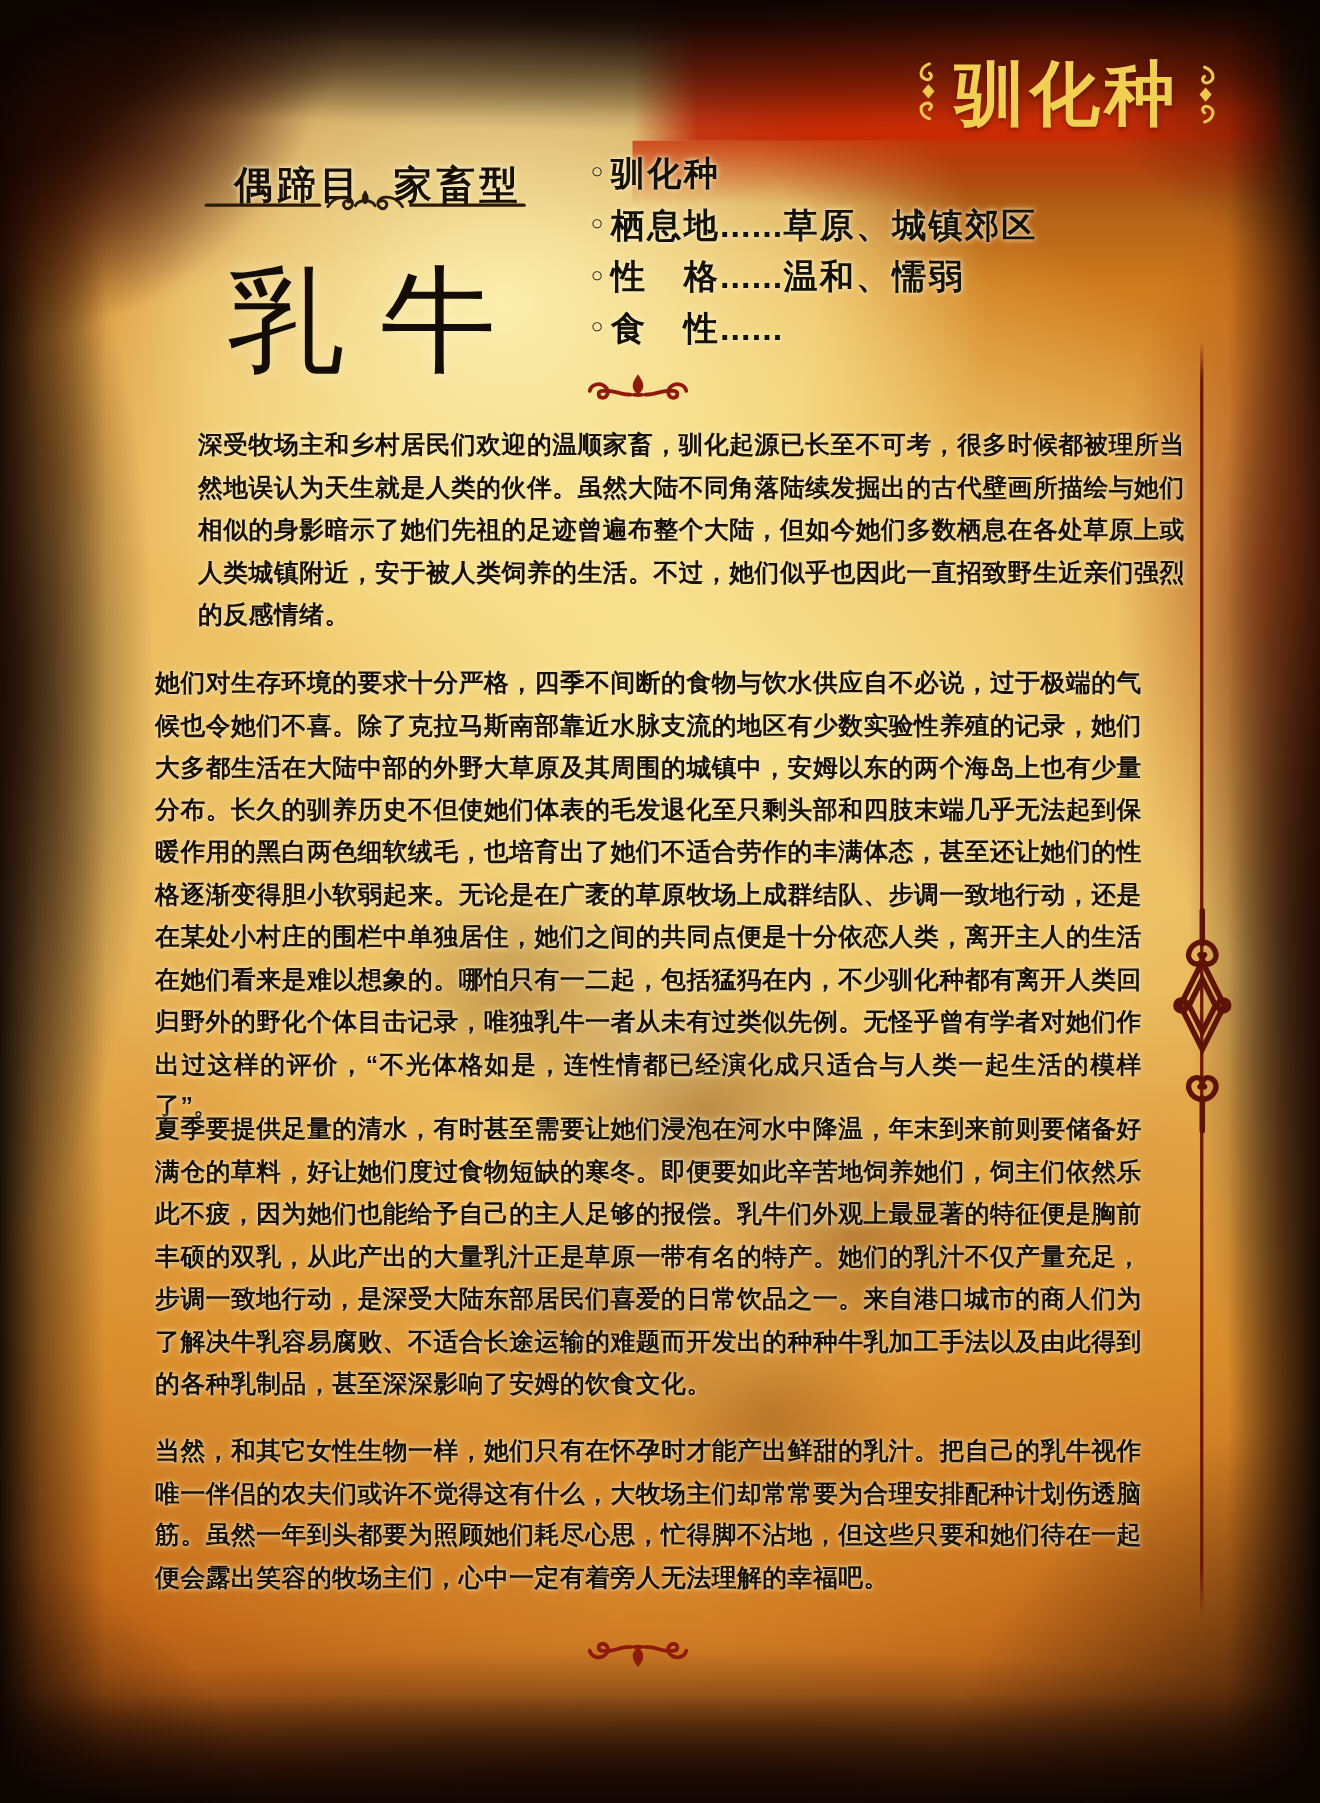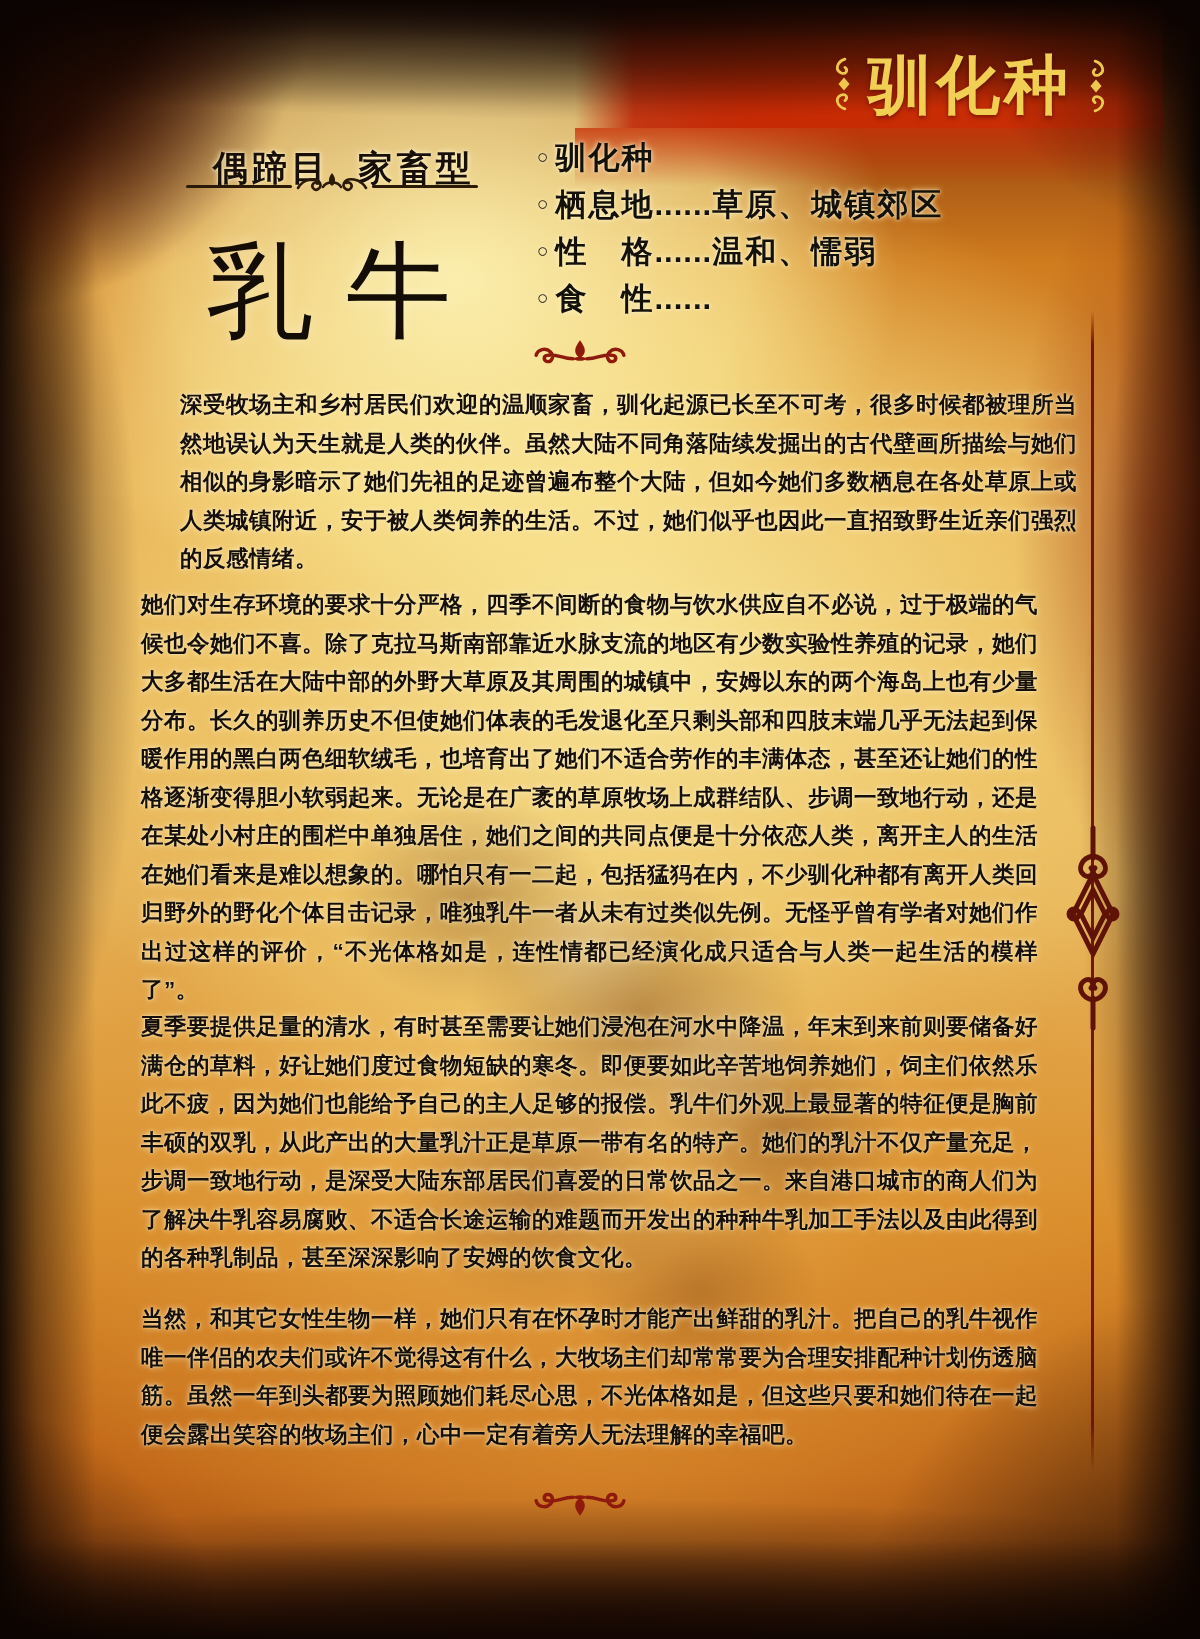--- a/index.html
+++ b/index.html
@@ -78,21 +78,21 @@
   .flourish-bottom{left:532px;top:1482px;transform:scaleY(-1);}
 
   .v-rule{position:absolute;left:1091px;top:310px;width:3px;height:1162px;z-index:2;
     background:linear-gradient(180deg, rgba(100,20,8,0) 0%, #6e170a 3%, #6e170a 96%, rgba(100,20,8,0) 100%);}
   .knot{position:absolute;left:1070px;top:828px;width:46px;height:200px;z-index:3;}
   .knot svg{width:100%;height:100%;overflow:visible;}
 
   .para{position:absolute;left:141px;width:897px;font-size:22.5px;line-height:38.5px;font-weight:700;
     color:#17100a;text-align:justify;letter-spacing:.5px;z-index:3;
     text-shadow:0 0 6px rgba(255,243,195,.9), 0 0 2px rgba(255,243,195,.75);}
-  #p1{top:386px;margin-left:39px;} #p2{top:586px;} #p3{top:1008px;} #p4{top:1300px;}
+  #p1{top:386px;margin-left:39px;} #p2{top:602px;} #p3{top:1008px;} #p4{top:1300px;}
 </style>
 </head>
 <body>
 
 <div class="page">
   <div class="bg bg-parchment"></div>
   <div class="bg bg-illustration"></div>
 
   <div class="banner"></div>
 
@@ -191,21 +191,21 @@
         <path d="M23,172 C11,170 7,158 14,153 C20,149 26,155 21,160"></path>
         <path d="M23,172 C35,170 39,158 32,153 C26,149 20,155 25,160"></path>
         <path d="M23,170 L23,200"></path>
       </g>
     </svg>
   </div>
 
   <div class="para" id="p1">深受牧场主和乡村居民们欢迎的温顺家畜，驯化起源已长至不可考，很多时候都被理所当然地误认为天生就是人类的伙伴。虽然大陆不同角落陆续发掘出的古代壁画所描绘与她们相似的身影暗示了她们先祖的足迹曾遍布整个大陆，但如今她们多数栖息在各处草原上或人类城镇附近，安于被人类饲养的生活。不过，她们似乎也因此一直招致野生近亲们强烈的反感情绪。</div>
   <div class="para" id="p2">她们对生存环境的要求十分严格，四季不间断的食物与饮水供应自不必说，过于极端的气候也令她们不喜。除了克拉马斯南部靠近水脉支流的地区有少数实验性养殖的记录，她们大多都生活在大陆中部的外野大草原及其周围的城镇中，安姆以东的两个海岛上也有少量分布。长久的驯养历史不但使她们体表的毛发退化至只剩头部和四肢末端几乎无法起到保暖作用的黑白两色细软绒毛，也培育出了她们不适合劳作的丰满体态，甚至还让她们的性格逐渐变得胆小软弱起来。无论是在广袤的草原牧场上成群结队、步调一致地行动，还是在某处小村庄的围栏中单独居住，她们之间的共同点便是十分依恋人类，离开主人的生活在她们看来是难以想象的。哪怕只有一二起，包括猛犸在内，不少驯化种都有离开人类回归野外的野化个体目击记录，唯独乳牛一者从未有过类似先例。无怪乎曾有学者对她们作出过这样的评价，“不光体格如是，连性情都已经演化成只适合与人类一起生活的模样了”。</div>
   <div class="para" id="p3">夏季要提供足量的清水，有时甚至需要让她们浸泡在河水中降温，年末到来前则要储备好满仓的草料，好让她们度过食物短缺的寒冬。即便要如此辛苦地饲养她们，饲主们依然乐此不疲，因为她们也能给予自己的主人足够的报偿。乳牛们外观上最显著的特征便是胸前丰硕的双乳，从此产出的大量乳汁正是草原一带有名的特产。她们的乳汁不仅产量充足，步调一致地行动，是深受大陆东部居民们喜爱的日常饮品之一。来自港口城市的商人们为了解决牛乳容易腐败、不适合长途运输的难题而开发出的种种牛乳加工手法以及由此得到的各种乳制品，甚至深深影响了安姆的饮食文化。</div>
-  <div class="para" id="p4">当然，和其它女性生物一样，她们只有在怀孕时才能产出鲜甜的乳汁。把自己的乳牛视作唯一伴侣的农夫们或许不觉得这有什么，大牧场主们却常常要为合理安排配种计划伤透脑筋。虽然一年到头都要为照顾她们耗尽心思，不光体格如是，但这些只要和她们待在一起便会露出笑容的牧场主们，心中一定有着旁人无法理解的幸福吧。</div>
+  <div class="para" id="p4">当然，和其它女性生物一样，她们只有在怀孕时才能产出鲜甜的乳汁。把自己的乳牛视作唯一伴侣的农夫们或许不觉得这有什么，大牧场主们却常常要为合理安排配种计划伤透脑筋。虽然一年到头都要为照顾她们耗尽心思，忙得脚不沾地，但这些只要和她们待在一起便会露出笑容的牧场主们，心中一定有着旁人无法理解的幸福吧。</div>
 
   <div class="flourish flourish-bottom">
     <svg viewBox="0 0 140 44">
       <g fill="none" stroke="#8e1a0e" stroke-width="5" stroke-linecap="round">
         <path d="M6,24 C8,15 20,12 27,19 C33,25 29,34 22,33 C17,32 16,25 22,24 C36,21 44,29 60,29"></path>
         <path d="M134,24 C132,15 120,12 113,19 C107,25 111,34 118,33 C123,32 124,25 118,24 C104,21 96,29 80,29"></path>
       </g>
       <path d="M70,2 C74,8 77,12 77,17 C77,23 73,26 70,28 C67,26 63,23 63,17 C63,12 66,8 70,2 Z" fill="#8e1a0e"></path>
       <path d="M60,29 C64,25 76,25 80,29 C76,33 64,33 60,29 Z" fill="#8e1a0e"></path>
     </svg>

